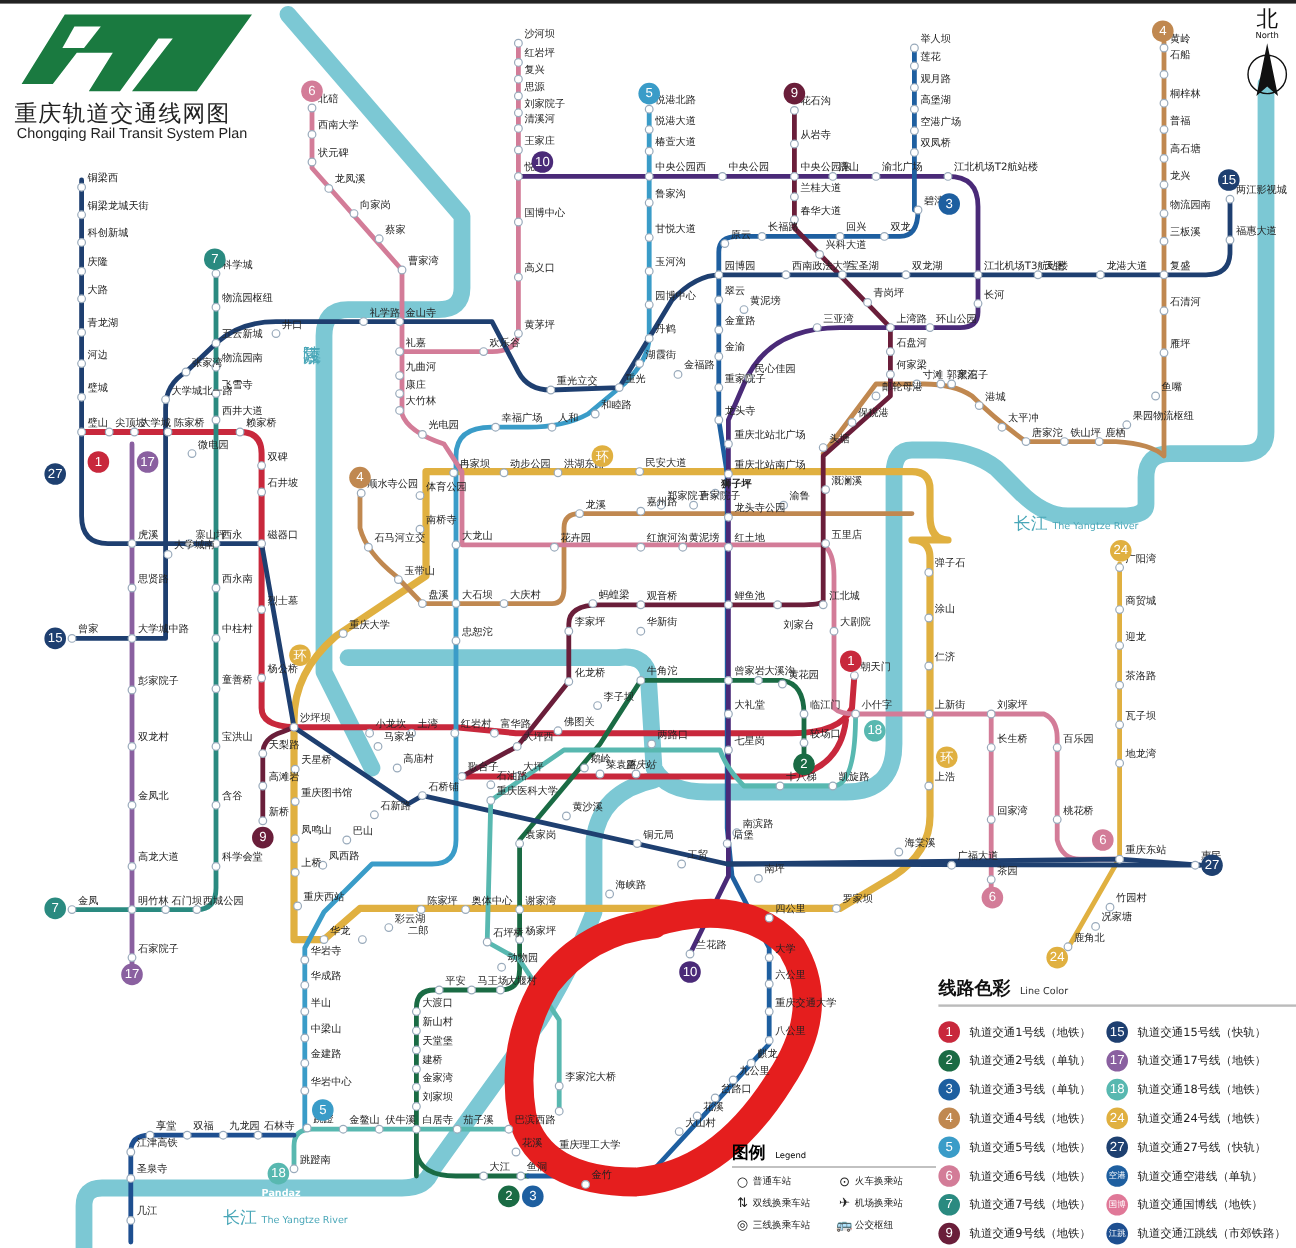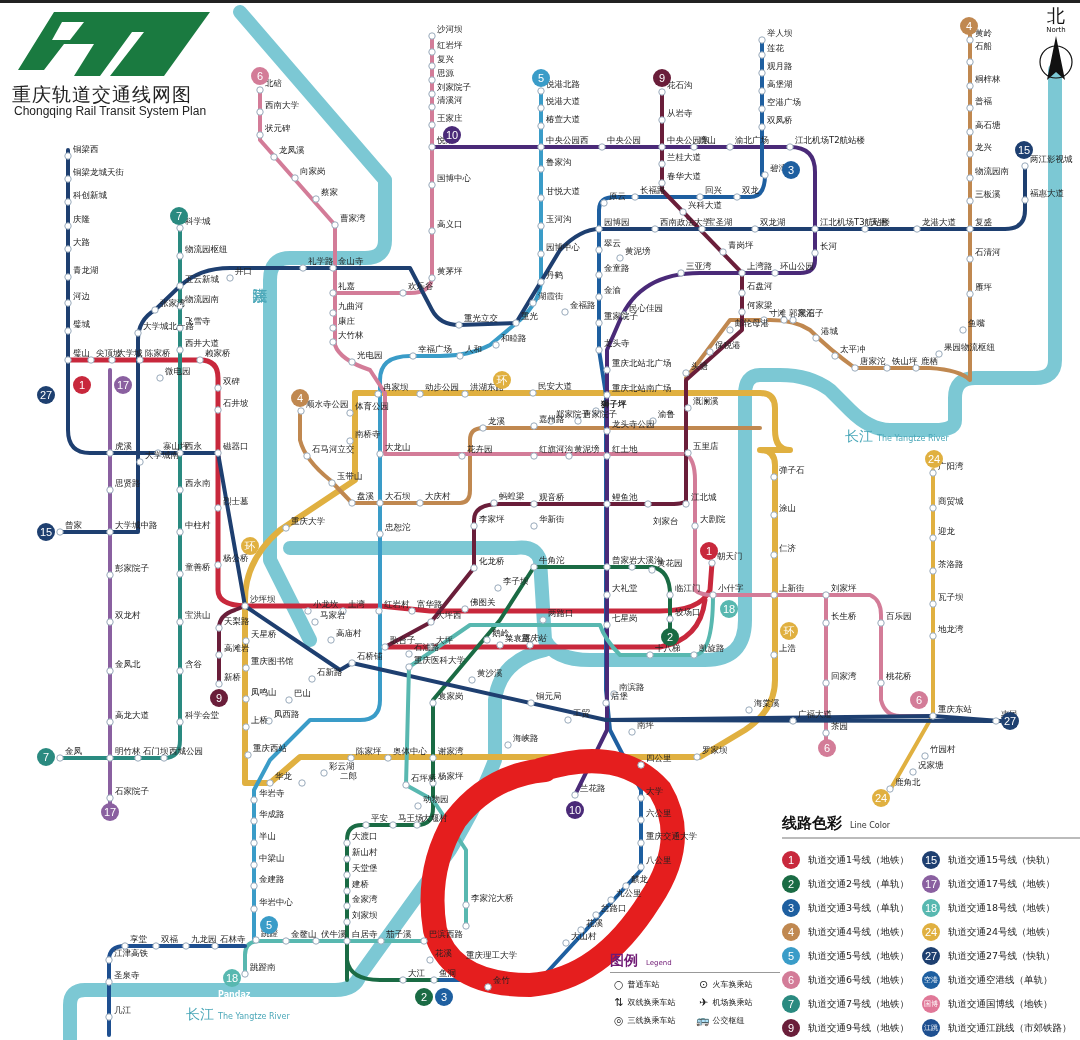--- a/index.html
+++ b/index.html
@@ -13,21 +13,21 @@
   .north .cn{font-size:18px;color:#111;}
   .north .en{font-size:7px;color:#111;margin-top:-2px;}
   .legend{position:absolute;left:782px;top:814px;width:298px;}
   .legend h3{margin:0;font-size:15px;font-weight:bold;color:#111;display:flex;align-items:baseline;gap:8px;border-bottom:2px solid #bbb;padding-bottom:4px;}
   .legend h3 small{font-size:8px;font-weight:normal;color:#333;}
   .legend-grid{display:grid;grid-template-columns:140px 155px;row-gap:6px;margin-top:12px;}
   .legend-item{display:flex;align-items:center;gap:8px;font-size:9.5px;color:#222;white-space:nowrap;}
   .badge{width:18px;height:18px;border-radius:50%;color:#fff;font-size:11px;display:flex;align-items:center;justify-content:center;flex:none;font-family:"Liberation Sans",sans-serif;}
   .badge.sm{font-size:7px;}
   .legend2{position:absolute;left:610px;top:952px;width:170px;}
-  .legend2 h4{margin:0;font-size:14px;font-weight:bold;color:#701a75;border-bottom:1px solid #999;padding-bottom:2px;display:flex;gap:8px;align-items:baseline;}
+  .legend2 h4{margin:0;font-size:14px;font-weight:bold;color:#000000;border-bottom:1px solid #999;padding-bottom:2px;display:flex;gap:8px;align-items:baseline;}
   .legend2 h4 small{font-size:7px;font-weight:normal;}
   .lg-row{display:flex;font-size:8px;color:#222;margin-top:5px;align-items:center;}
   .lg-row .ic{width:18px;text-align:center;font-size:11px;}
   .lg-row .t{width:70px;}
   .lbl{position:absolute;font-size:8.5px;color:#222;white-space:nowrap;line-height:1;}
   .river-lbl{position:absolute;color:#4aa7b8;font-size:14px;white-space:nowrap;}
   .river-lbl small{font-size:8px;margin-left:4px;}
   .pandaz{position:absolute;color:#fff;font-size:8px;font-weight:bold;}
 </style>
 </head>

